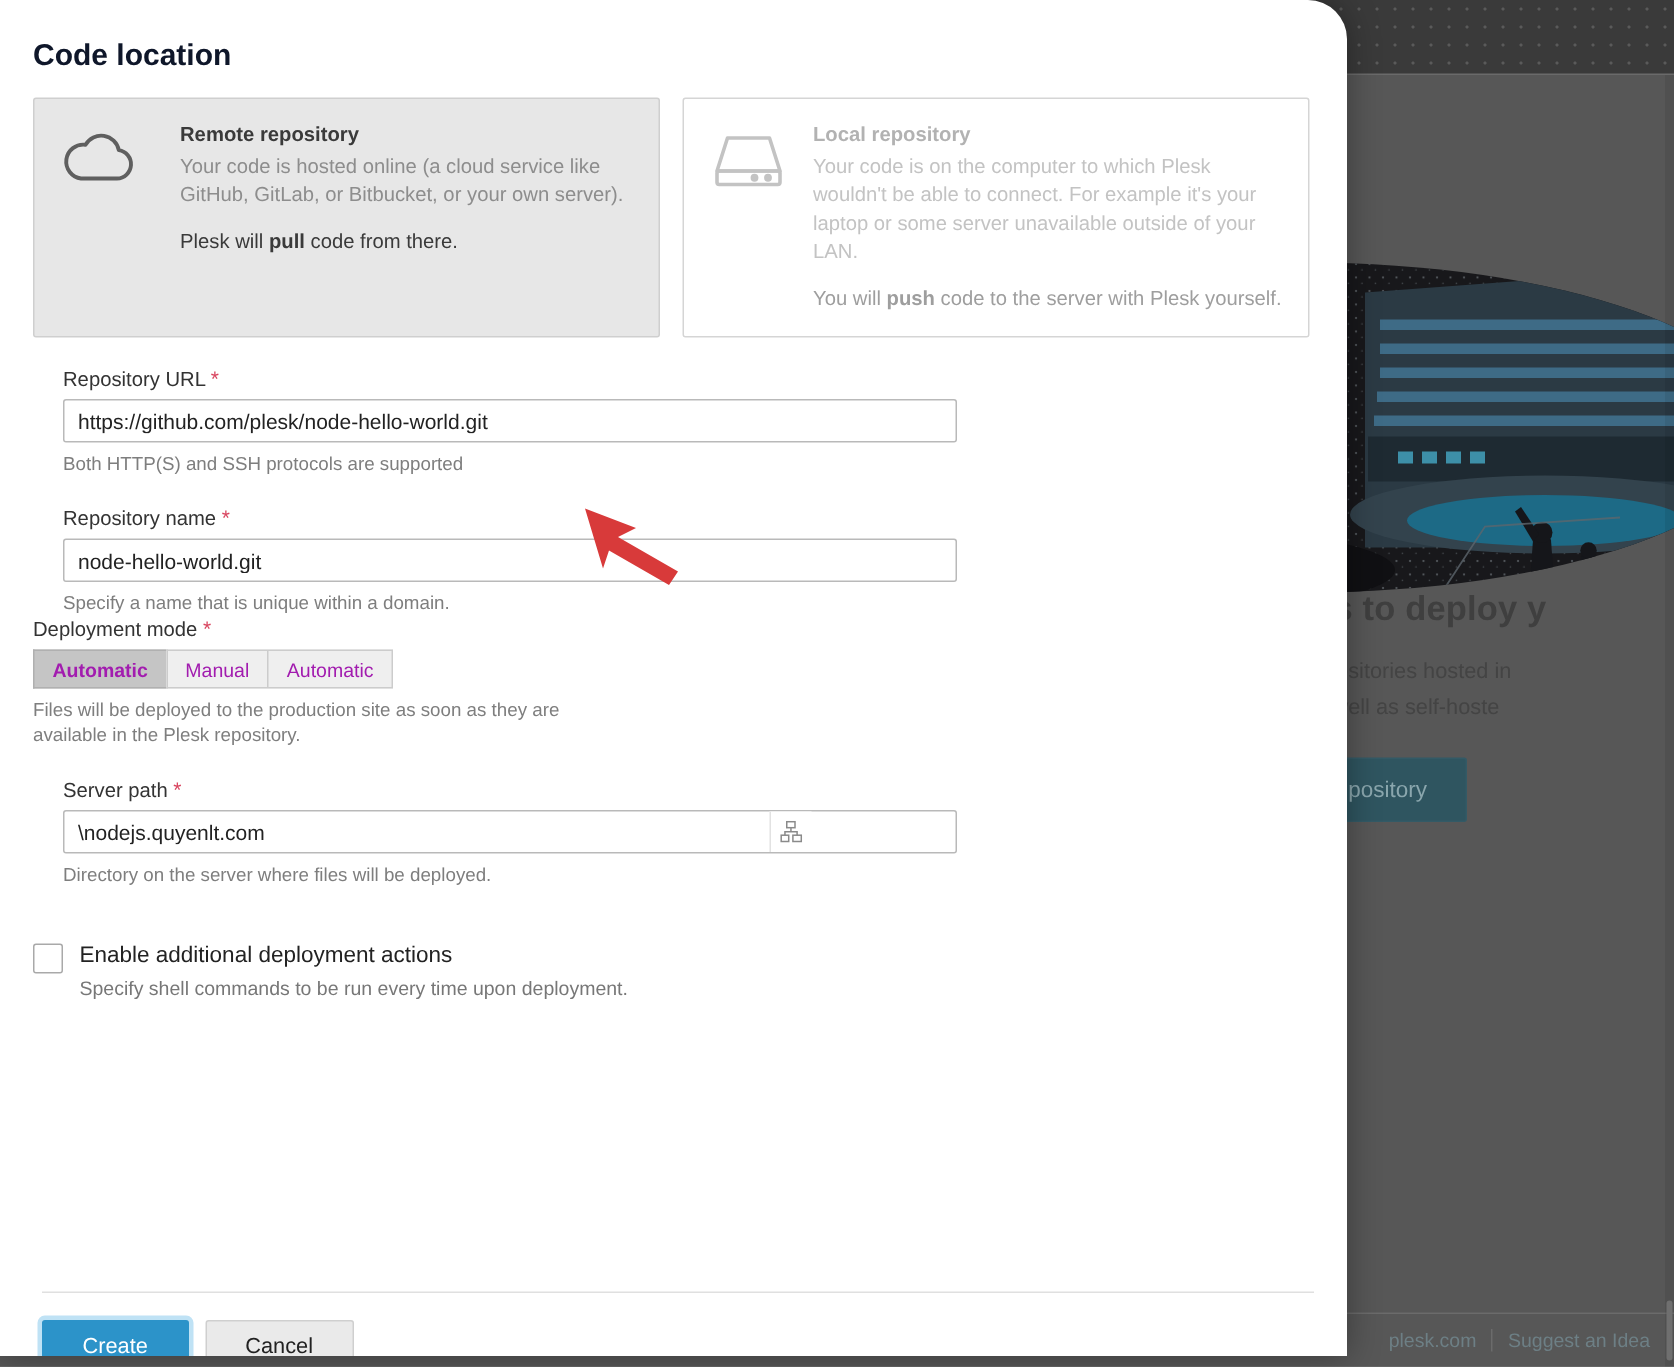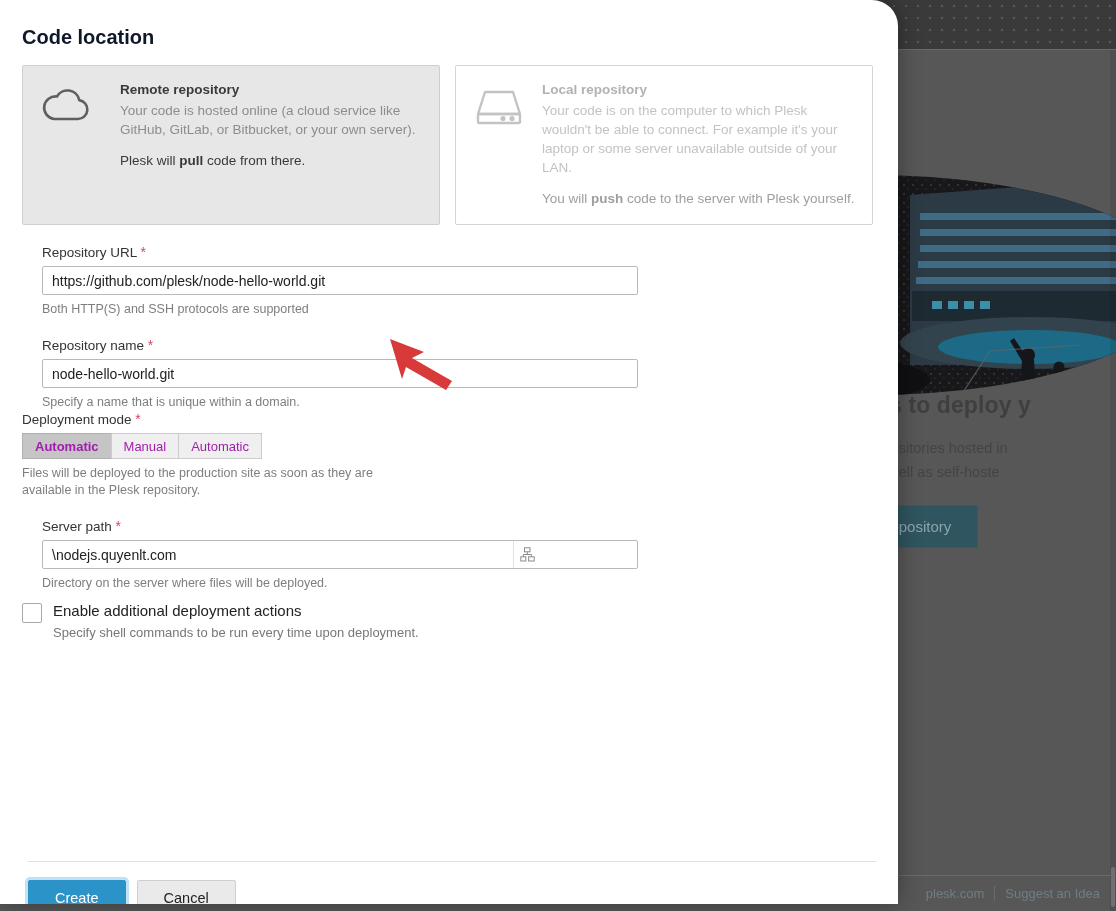--- a/index.html
+++ b/index.html
@@ -172,21 +172,21 @@
     font-size: 13px; color: #a21caf;
     background: #efefef; border: 1px solid #cccccc;
     border-right-width: 0;
     cursor: pointer;
     font-family: "Liberation Sans", sans-serif;
   }
   .seg:last-child { border-right-width: 1px; }
   .seg.active { background: #c5c5c5; border-color: #b0b0b0; font-weight: bold; }
 
   
-  .checkrow { margin-top: 10px; display: flex; gap: 11px; align-items: flex-start; }
+  .checkrow { margin-top: 36px; display: flex; gap: 11px; align-items: flex-start; }
   .checkbox {
     width: 20px; height: 20px; flex: 0 0 20px;
     border: 1px solid #a9a9a9; border-radius: 2px;
     background: #fff; margin-top: 1px; cursor: pointer;
   }
   .check-label { font-size: 15px; color: #222; }
   .check-sub { font-size: 13px; color: #777; margin-top: 6px; }
 
   
   .modal-footer {

